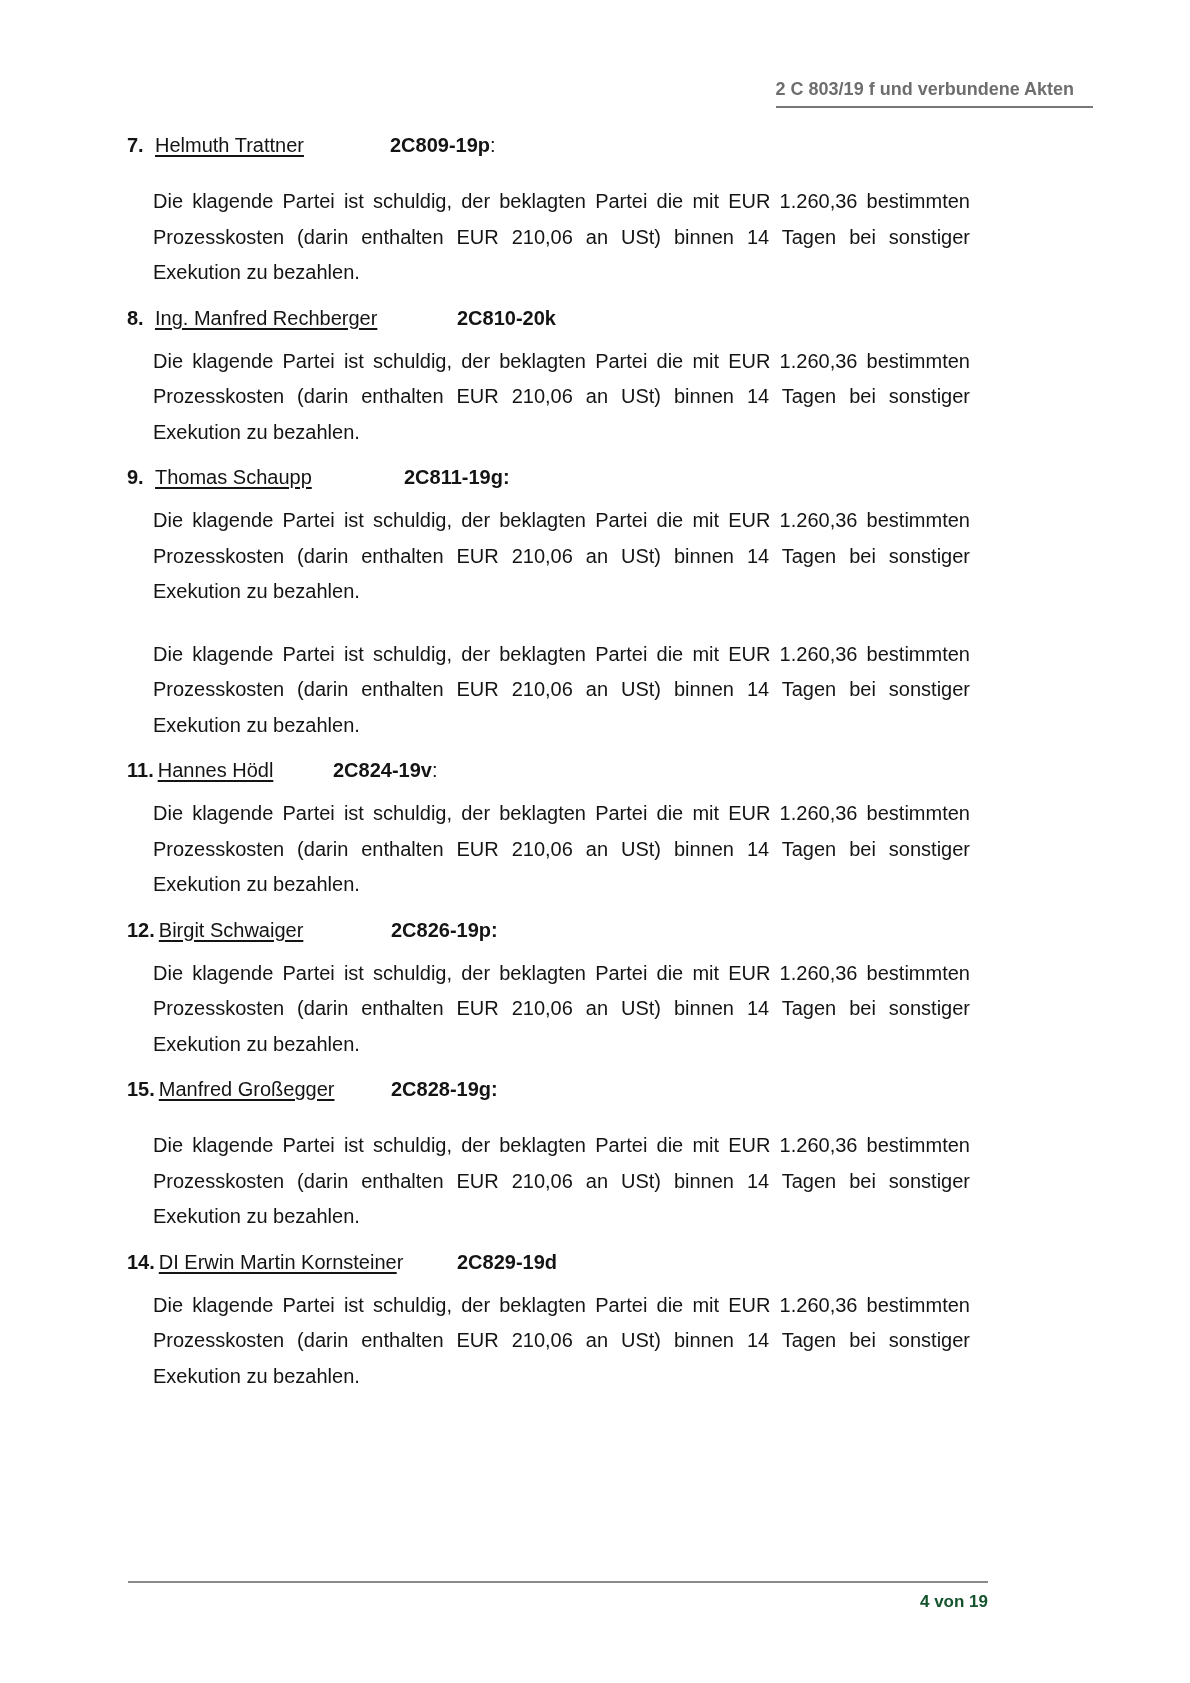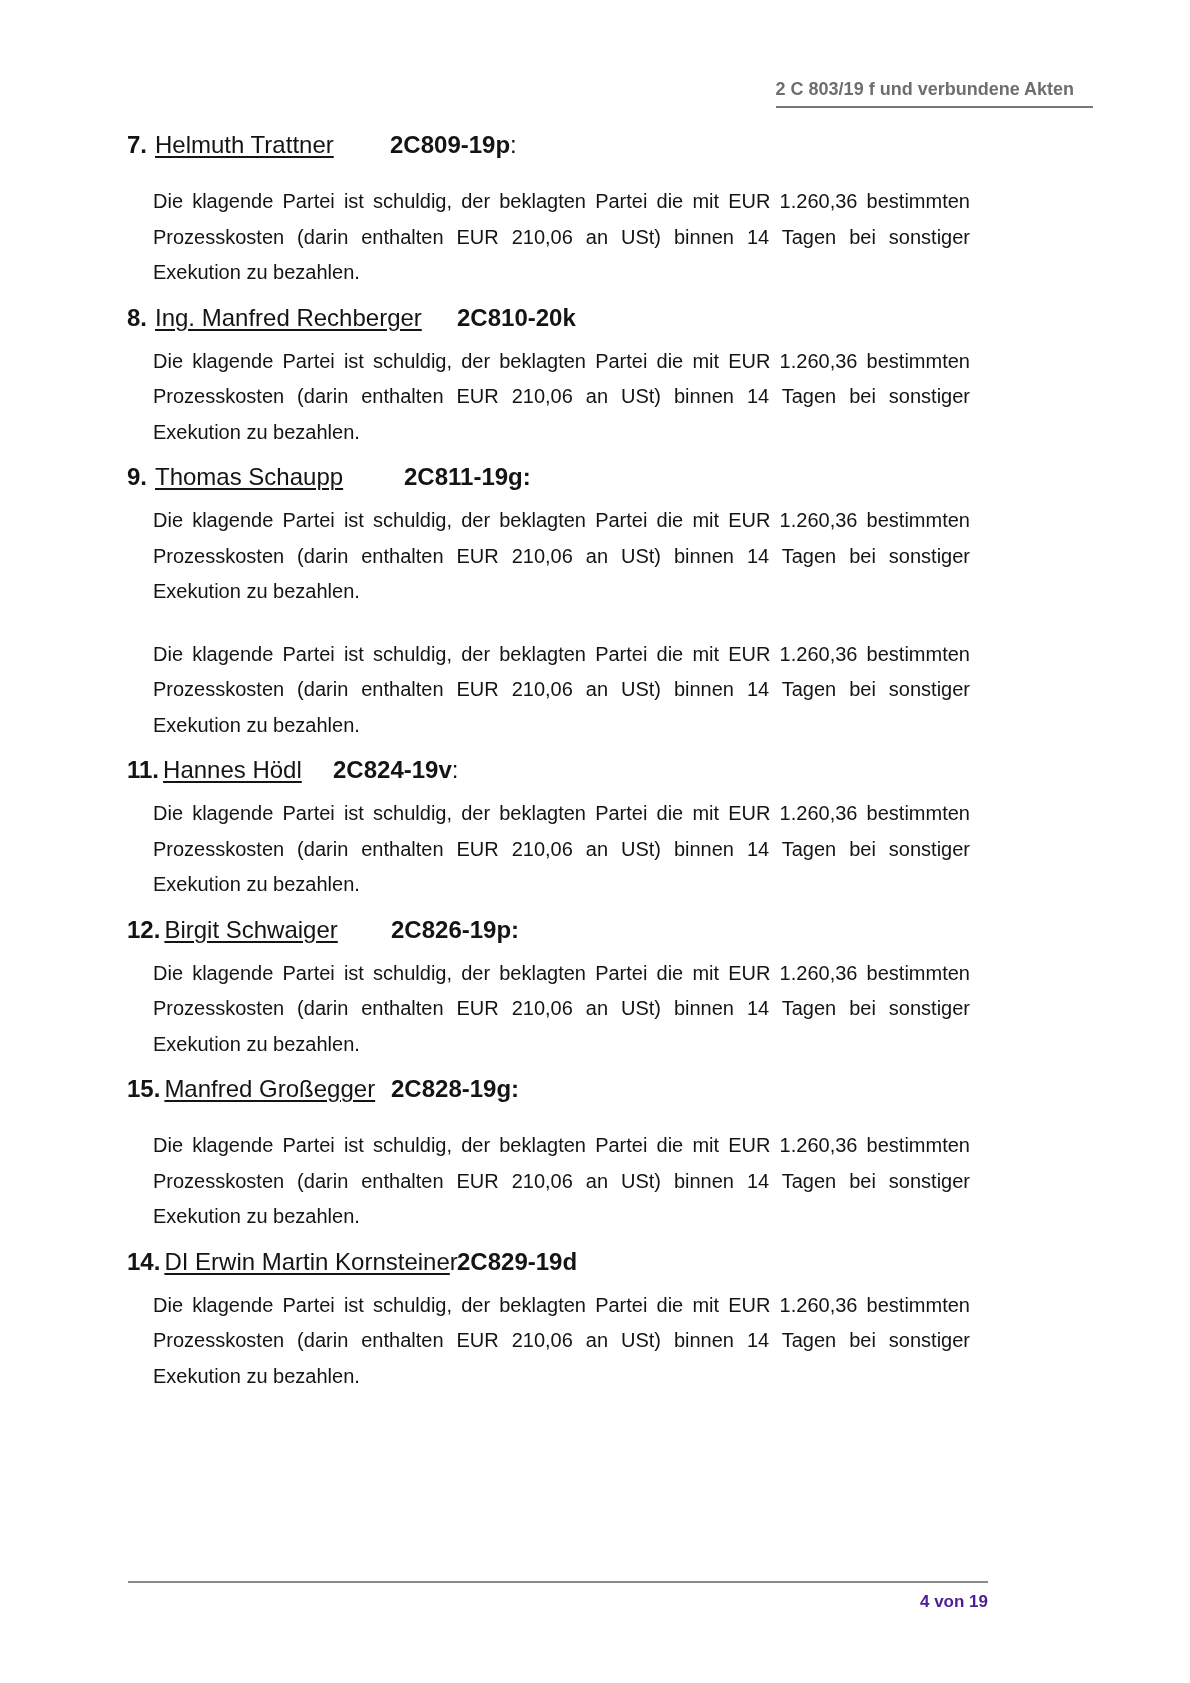--- a/index.html
+++ b/index.html
@@ -34,21 +34,21 @@
   
   .items {
     padding-left: 127px;
   }
   .item {
     width: 843px;
     margin-bottom: 15px;
   }
   .head {
     position: relative;
-    font-size: 24px;
+    font-size: 20px;
     line-height: 24px;
     white-space: nowrap;
   }
   .num {
     font-weight: bold;
     display: inline-block;
     min-width: 24px;
     margin-right: 4px;
   }
   .name {
@@ -92,21 +92,21 @@
     left: 128px;
     top: 1581px;
     width: 860px;
   }
   .footer-rule {
     border-top: 2px solid #8a8a8a;
     height: 0;
   }
   .page-num {
     text-align: right;
-    color: #4c1d95;
+    color: #14532d;
     font-weight: bold;
     font-size: 17px;
     margin-top: 9px;
   }
 </style>
 </head>
 <body>
 
 <div class="page">
 

